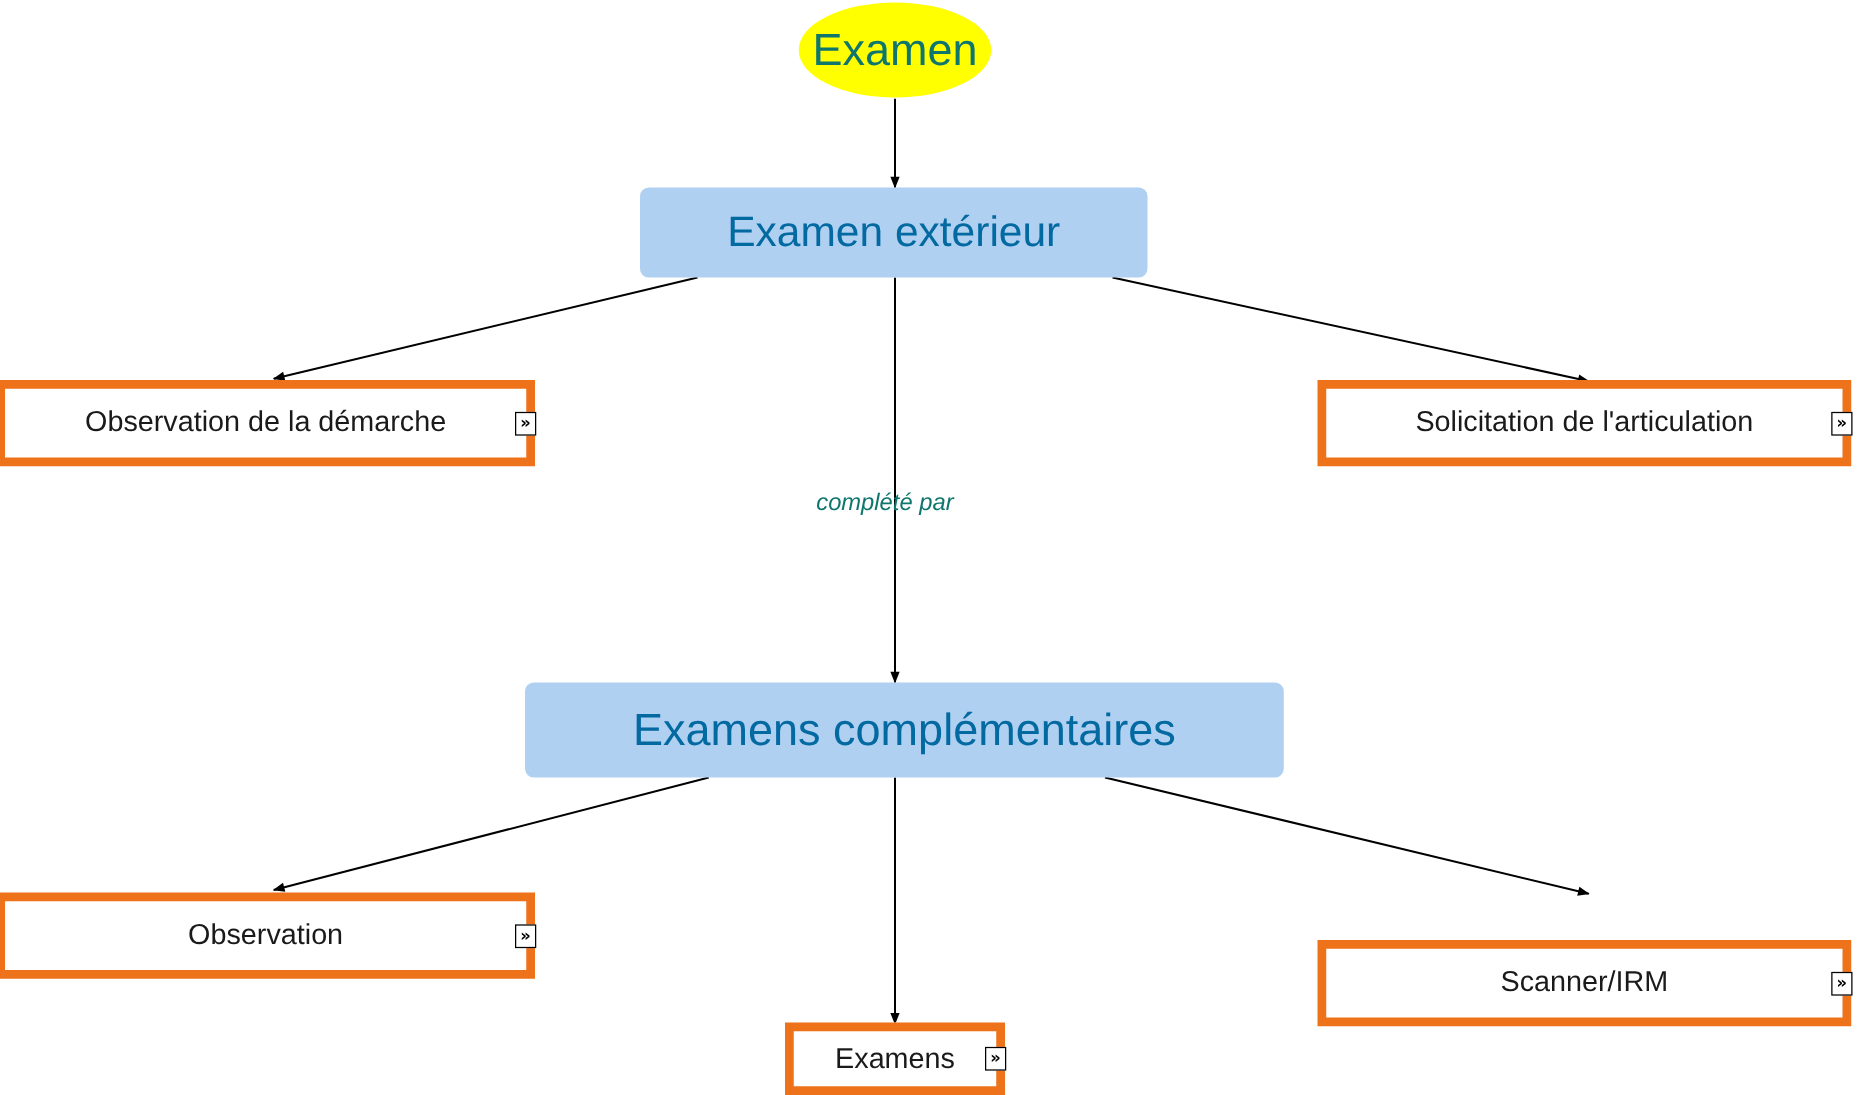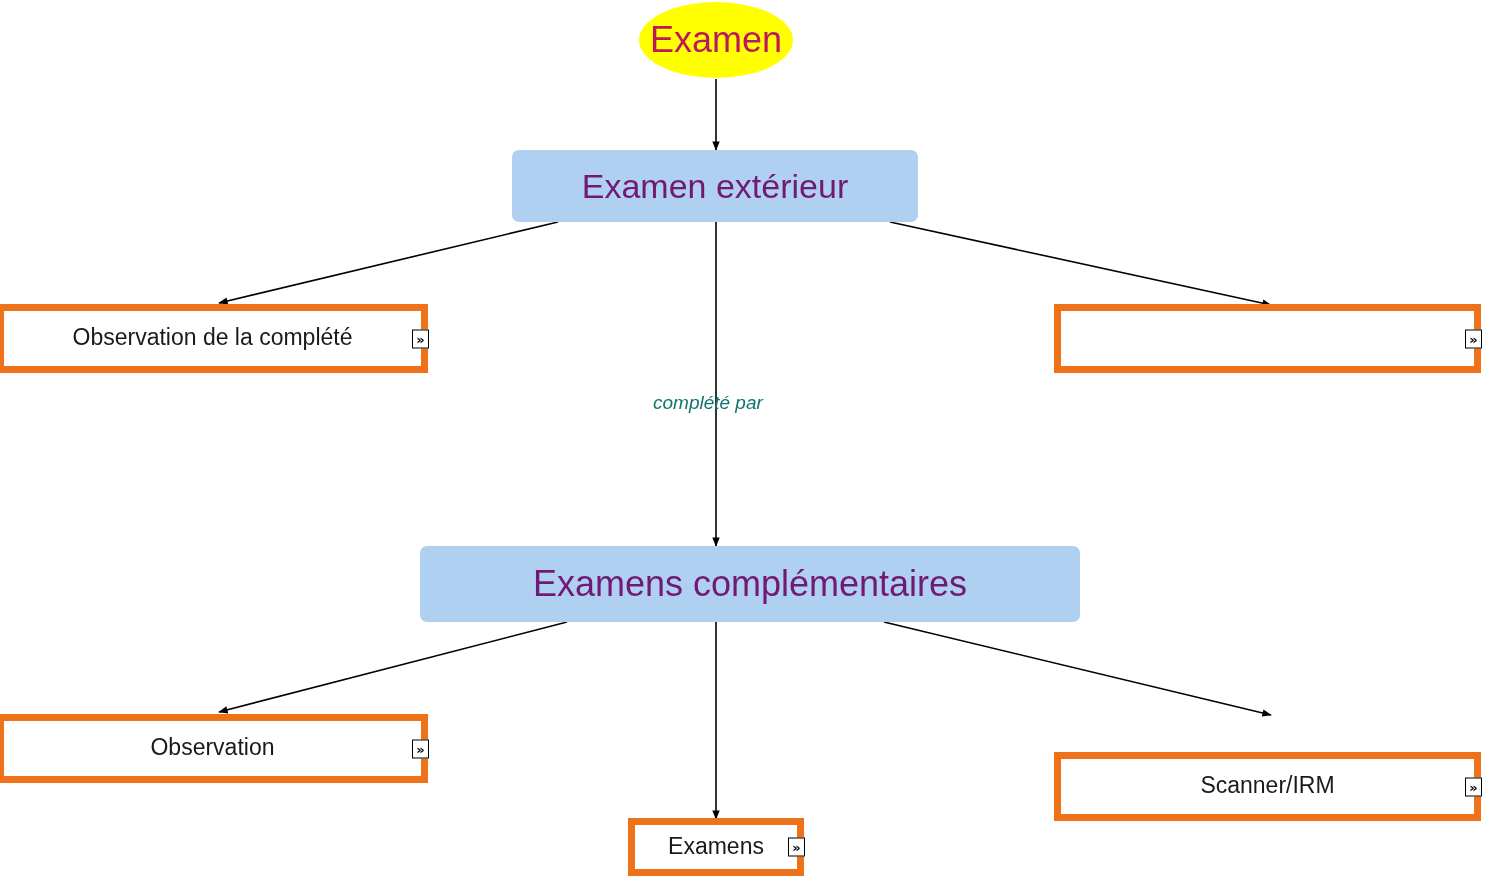--- a/index.html
+++ b/index.html
@@ -26,32 +26,32 @@
     pointer-events: none;
   }
 
   
   .node-ellipse {
     position: absolute;
     display: flex;
     align-items: center;
     justify-content: center;
     border-radius: 50%;
-    color: #be185d;
+    color: #0f766e;
     white-space: nowrap;
   }
 
   
   .node-blue {
     position: absolute;
     display: flex;
     align-items: center;
     justify-content: center;
     border-radius: 7px;
-    color: #701a75;
+    color: #0369a1;
     white-space: nowrap;
   }
 
   
   .node-orange {
     position: absolute;
     box-sizing: border-box;
     background: #ffffff;
     border: 7px solid #ee7219;
     display: flex;
@@ -122,33 +122,34 @@
 
   <div class="node-ellipse" style="left:639px; top:2px; width:154px; height:76px; background:#ffff00; font-size:36px;">
     <span>Examen</span>
   </div>
 
   <div class="node-blue" style="left:512px; top:150px; width:406px; height:72px; background:#afd0f1; font-size:34px;">
     <span>Examen extérieur</span>
   </div>
 
   <div class="node-orange" style="left:-3px; top:304px; width:431px; height:69px; font-size:23px;">
-    <span class="lbl">Observation de la complété</span>
+    <span class="lbl">Observation de la démarche</span>
     <span class="badge" style="right:-8px;">»</span>
   </div>
 
   <div class="node-orange" style="left:1054px; top:304px; width:427px; height:69px; font-size:23px;">
+    <span class="lbl">Solicitation de l'articulation</span>
     <span class="badge" style="right:-8px;">»</span>
   </div>
 
   <div class="edge-label" style="left:653px; top:392px; font-size:19px;">
     <span>complété par</span>
   </div>
 
-  <div class="node-blue" style="left:420px; top:546px; width:660px; height:76px; background:#afd0f1; font-size:36px;">
+  <div class="node-blue" style="left:420px; top:546px; width:607px; height:76px; background:#afd0f1; font-size:36px;">
     <span>Examens complémentaires</span>
   </div>
 
   <div class="node-orange" style="left:-3px; top:714px; width:431px; height:69px; font-size:23px;">
     <span class="lbl">Observation</span>
     <span class="badge" style="right:-8px;">»</span>
   </div>
 
   <div class="node-orange" style="left:1054px; top:716px; width:427px; height:69px; font-size:23px;margin-top:36px;">
     <span class="lbl">Scanner/IRM</span>

